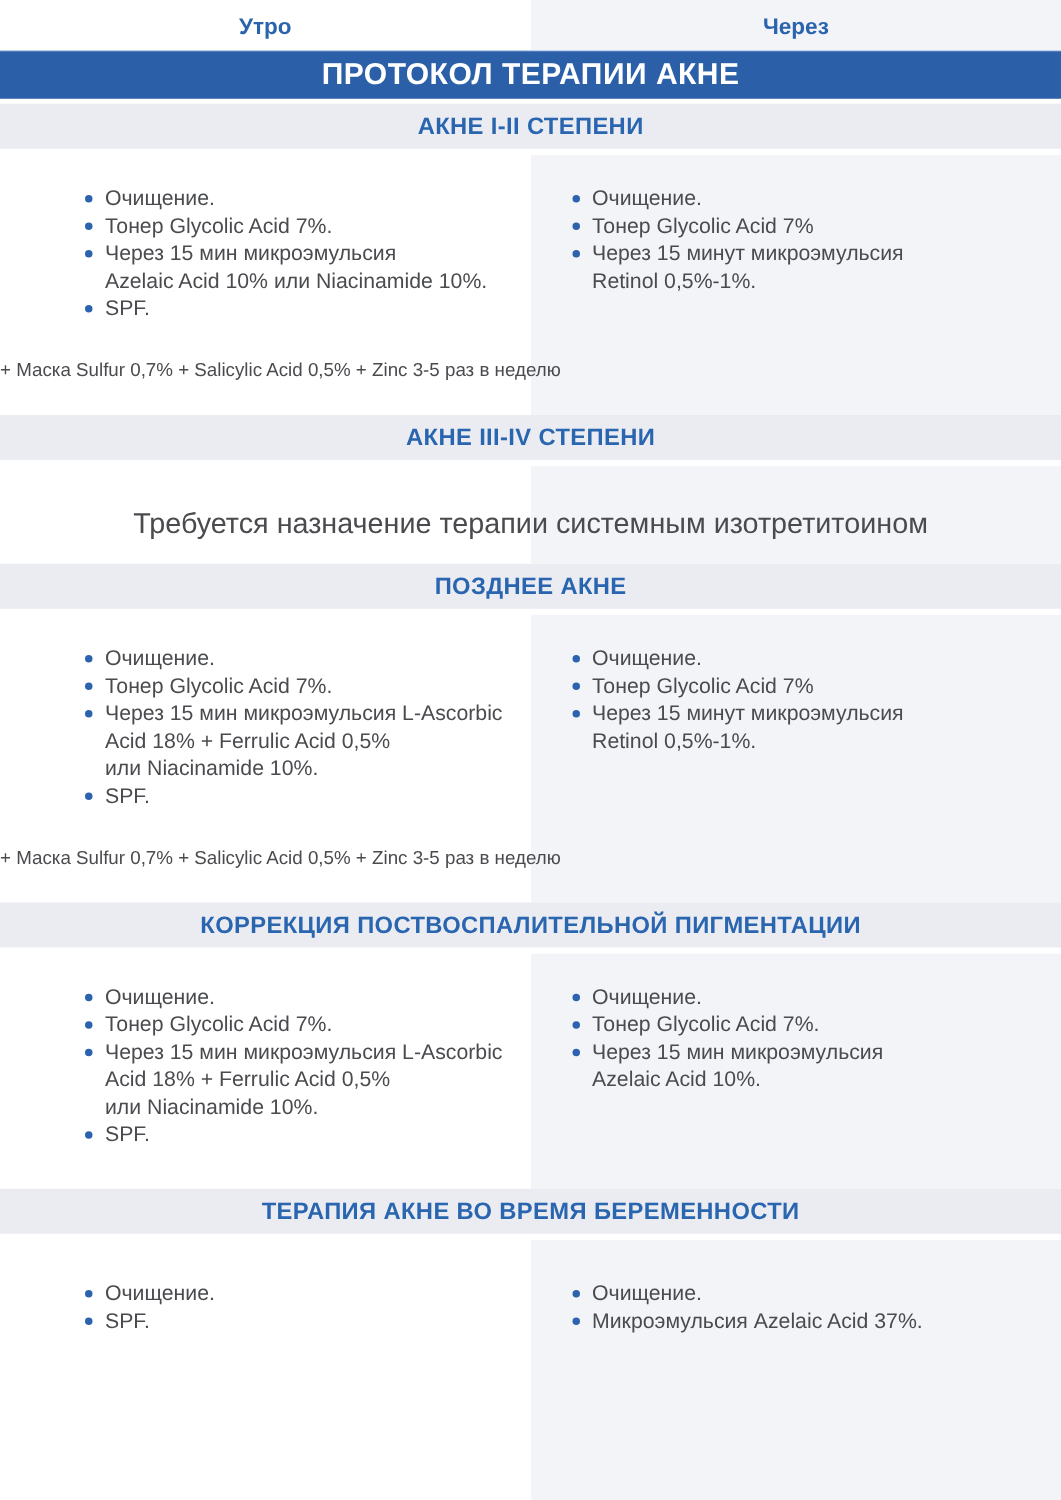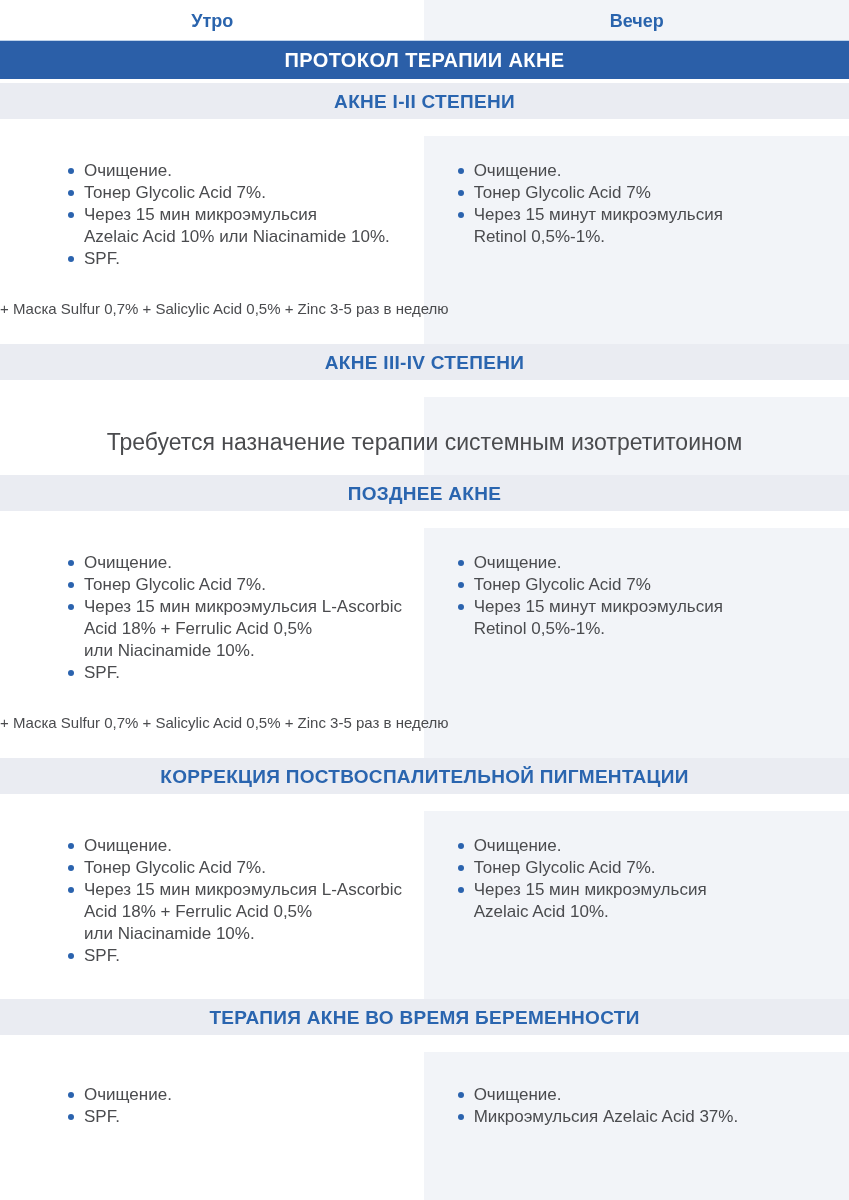--- a/index.html
+++ b/index.html
@@ -33,38 +33,38 @@
   }
 
   
   .title-banner {
     flex: none;
     height: 38px;
     line-height: 38px;
     background: #2b5fa8;
     border-top: 1px solid #bed2ea;
     color: #ffffff;
-    font-size: 20px;
+    font-size: 24px;
     font-weight: bold;
     text-align: center;
     letter-spacing: 0.4px;
     margin-bottom: 4px;
   }
 
   
   .section-heading {
     height: 36px;
     line-height: 37px;
     background: #eaecf2;
     color: #2a65af;
     text-align: center;
     font-size: 19px;
     font-weight: bold;
     letter-spacing: 0.3px;
-    margin-bottom: 17px;
+    margin-bottom: 5px;
   }
 
   .section-body { padding-top: 12px; }
   .cols { display: flex; }
   .col {
     width: 50%;
     box-sizing: border-box;
     list-style: none;
     margin: 12px;
     padding: 0 10px 0 56px;
@@ -109,21 +109,21 @@
 
   .filler { flex: 1; }
 </style>
 </head>
 <body>
 
 <div class="page">
 
   <div class="header-row split">
     <div class="col-head">Утро</div>
-    <div class="col-head">Вечер</div>
+    <div class="col-head">Через</div>
   </div>
 
   <div class="title-banner">ПРОТОКОЛ ТЕРАПИИ АКНЕ</div>
 
   <div id="sections">
   <section class="section section-0">
     <div class="section-heading">АКНЕ I-II СТЕПЕНИ</div>
     <div class="section-body split">
       <div class="cols">
         <ul class="col morning">

